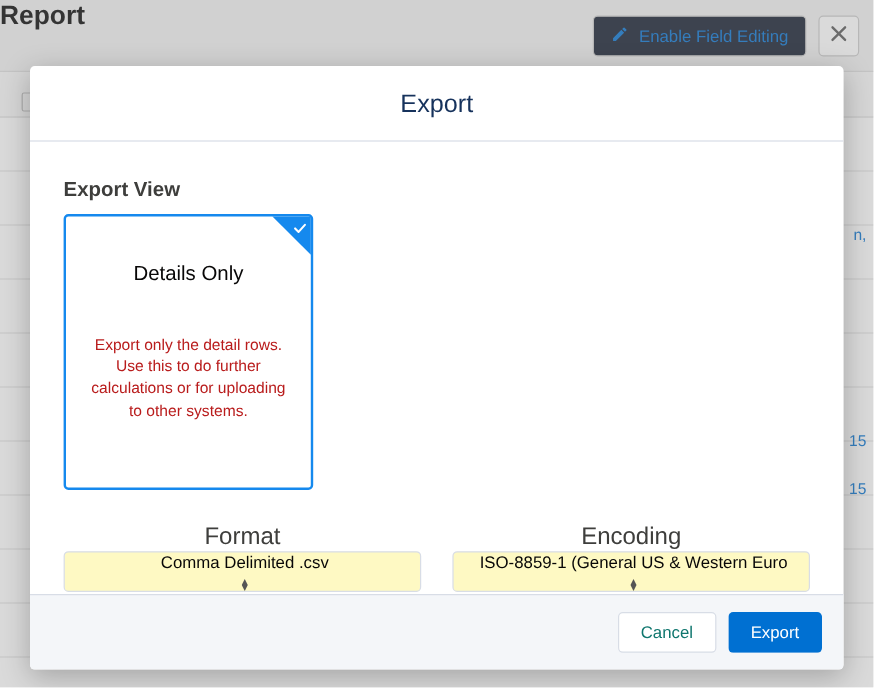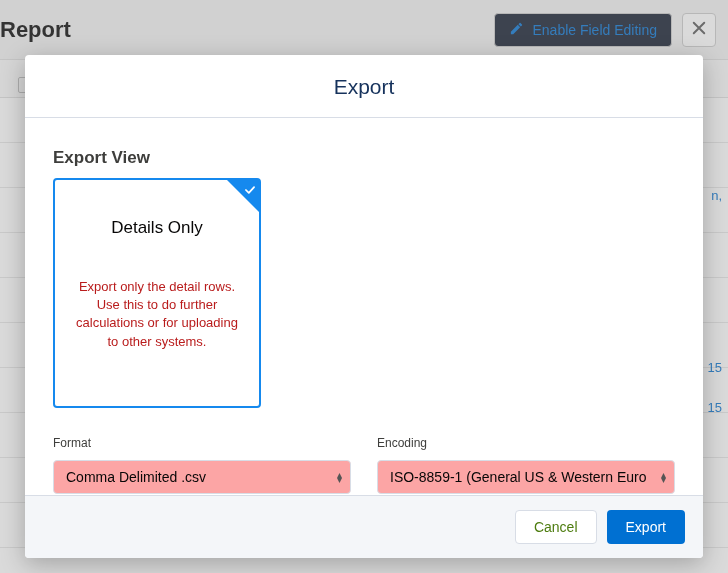--- a/index.html
+++ b/index.html
@@ -16,21 +16,20 @@
     .bg {
       position: absolute;
       inset: 0;
       background: #f8f8f8;
     }
     .bg-topbar {
       position: absolute;
       top: 0; left: 0; right: 0;
       height: 60px;
       display: flex;
-      align-items: center;
       justify-content: space-between;
       padding: 0 12px 0 0;
       background: #f2f2f2;
       border-bottom: 1px solid #ddd;
     }
     .bg-title {
       font-size: 22px;
       font-weight: 700;
       padding-left: 0;
     }
@@ -174,36 +173,38 @@
       display: flex;
       gap: 26px;
       margin-top: 28px;
     }
     .field {
       flex: 1;
       display: flex;
       flex-direction: column;
     }
     .field-label {
-      font-size: 12px;
+      font-size: 20px;
       color: #3e3e3c;
-      margin-bottom: 10px;
+      margin-bottom: 0;
+      text-align: center;
     }
     .selectbox {
       height: 34px;
       border: 1px solid #d8dde6;
       border-radius: 4px;
-      background: #fca5a5;
+      background: #fef9c3;
       display: flex;
       align-items: center;
       justify-content: space-between;
       padding: 0 8px 0 12px;
       font-size: 14px;
       color: #080707;
       cursor: pointer;
+      flex-direction: column;
     }
     .selectbox .val {
       white-space: nowrap;
       overflow: hidden;
     }
     .spinner-arrows {
       display: flex;
       flex-direction: column;
       line-height: 0.5;
       font-size: 10px;
@@ -222,21 +223,21 @@
     .btn {
       border-radius: 4px;
       font-size: 14px;
       padding: 8px 18px;
       cursor: pointer;
       border: 1px solid transparent;
     }
     .btn-neutral {
       background: #fff;
       border-color: #d8dde6;
-      color: #4d7c0f;
+      color: #0f766e;
     }
     .btn-brand {
       background: #0070d2;
       color: #fff;
       font-weight: 500;
     }
   </style>
 </head>
 <body>
 

